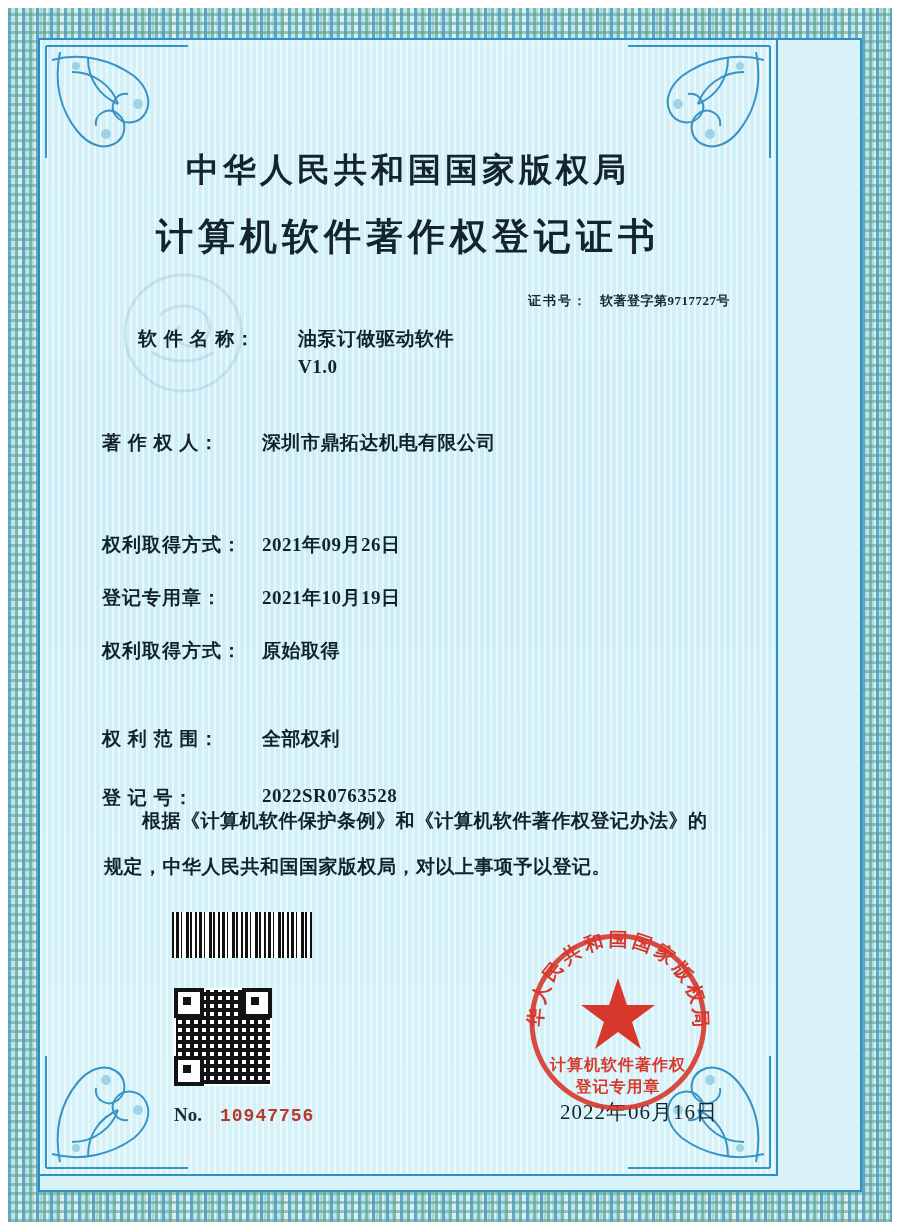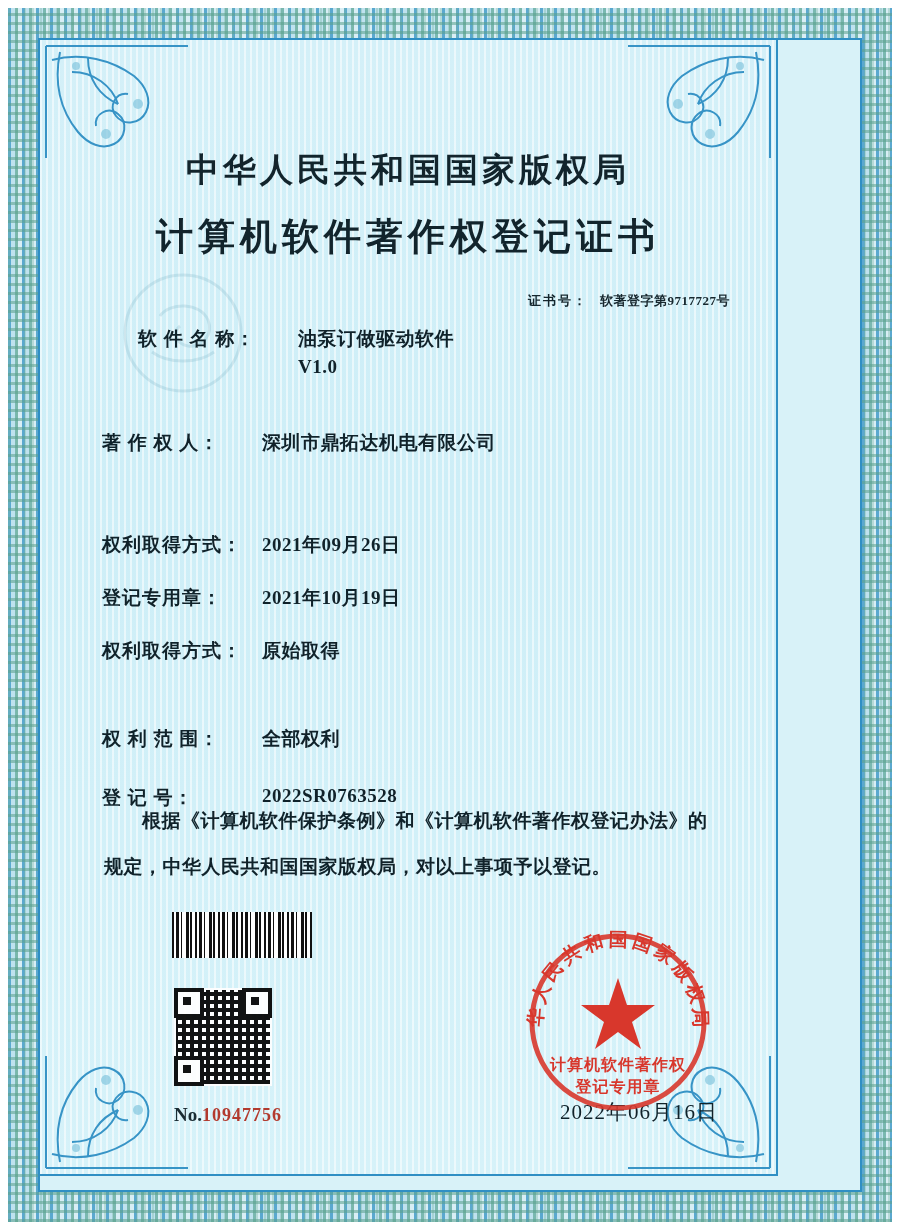--- a/index.html
+++ b/index.html
@@ -215,23 +215,23 @@
   .serial {
     position: absolute;
     left: 134px;
     top: 1064px;
     font-size: 19px;
     color: #1a2c33;
     font-weight: bold;
   }
   .serial .num {
     color: #b23a2e;
-    font-family: Liberation Serif, serif;
+    font-family: Liberation Mono, monospace;
     letter-spacing: 1px;
-    margin-left: 0;
+    margin-left: 18px;
     font-size: 18px;
   }
 
   .issue-date {
     position: absolute;
     right: 58px;
     top: 1058px;
     font-size: 21px;
     font-weight: normal;
     color: #10222a;

